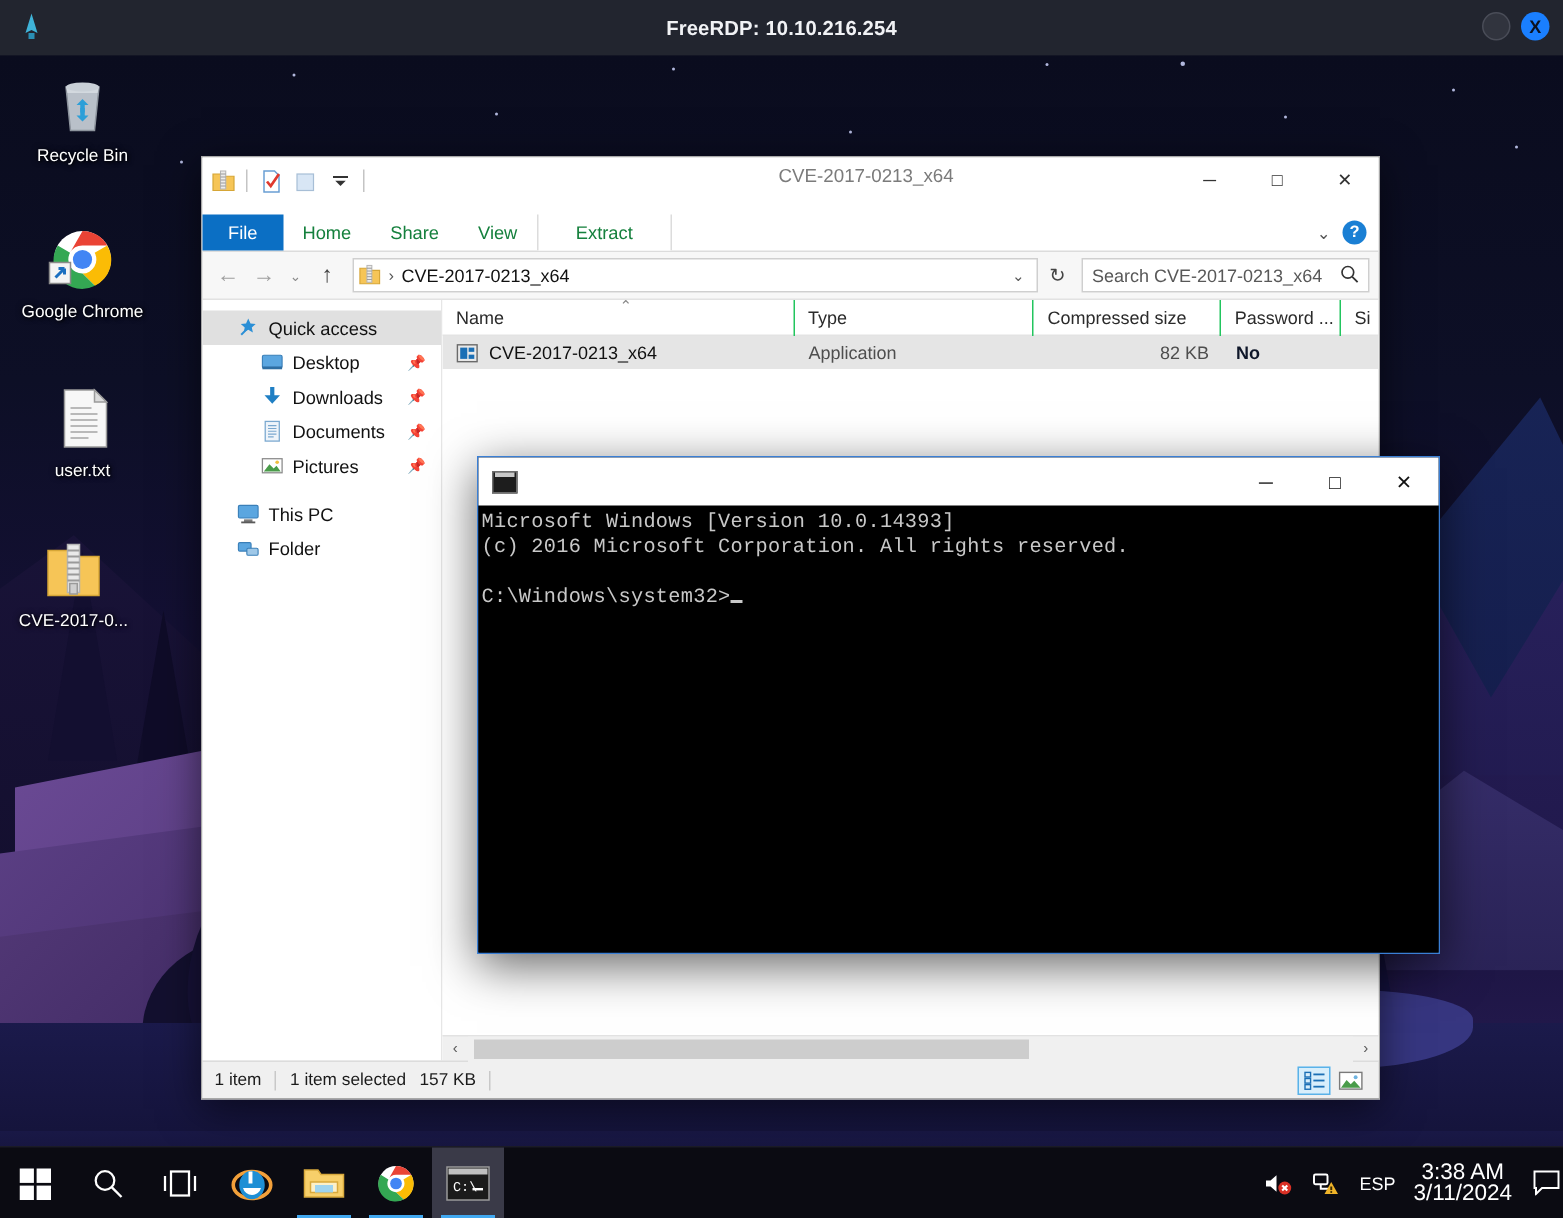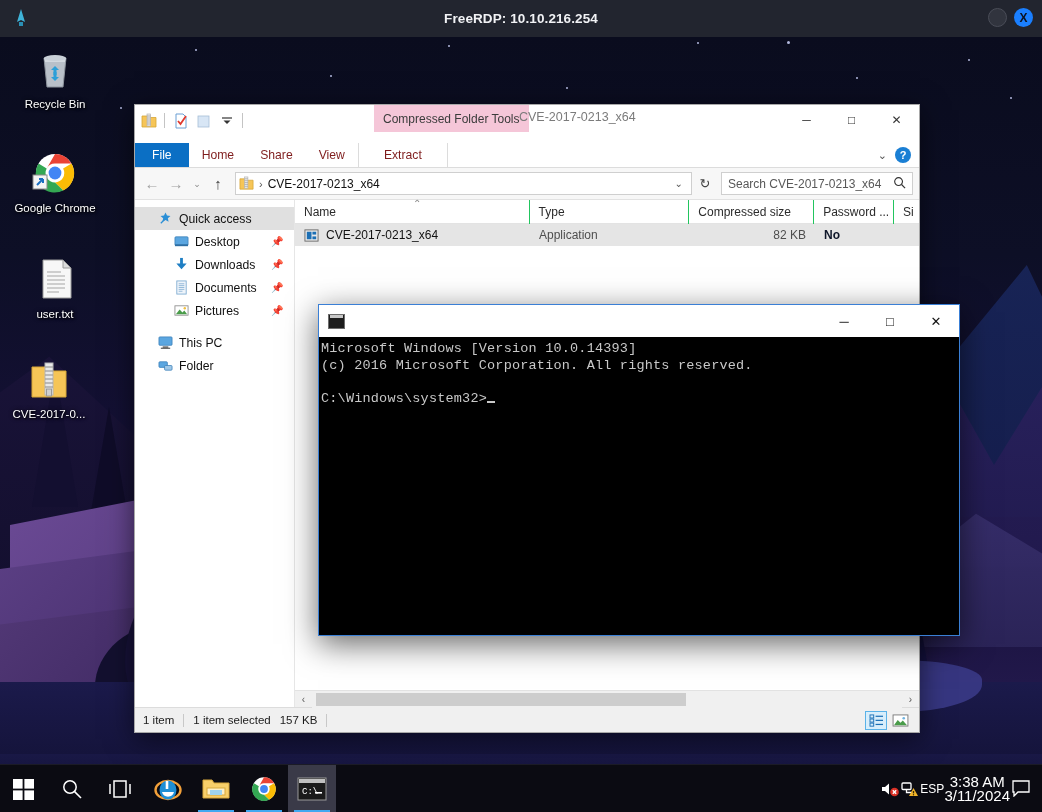--- a/index.html
+++ b/index.html
@@ -171,21 +171,21 @@
     color: #333;
   }
 
   #explorer-ribbon {
     height: 25px; background: #ffffff; position: relative;
     border-bottom: 1px solid #dcdcdc; flex: 0 0 auto;
     display: flex; align-items: stretch;
   }
   .rib-tab {
     padding: 0 13px; display: flex; align-items: center;
-    font-size: 12.2px; color: #7f1d1d;
+    font-size: 12.2px; color: #15803d;
   }
   #rib-file { background: #0b6fc4; color: #fff; font-size: 12.2px; padding: 0 17px; }
   #rib-extract {
     border-left: 1px solid #dcdcdc; border-right: 1px solid #dcdcdc;
     background: #fff; padding: 0 25px;
   }
   #ribbon-right { margin-left: auto; display: flex; align-items: center; gap: 8px; padding-right: 8px; }
   #ribbon-collapse { color: #555; font-size: 11px; }
   #ribbon-help {
     width: 16px; height: 16px; border-radius: 50%;
@@ -313,22 +313,22 @@
   }
   #tb-start { width: 48px; }
   .tb-app { width: 48px; height: 48px; display:flex; align-items:center; justify-content:center; position: relative; }
   .tb-app .underline {
     position: absolute; bottom: 0; left: 6px; right: 6px; height: 3px; background: #41a8f0;
   }
   .tb-app.active { background: #2a2a36; }
   #tb-cmd.active { background: #3a3a48; }
 
   #systray {
-    margin-left: auto; display: flex; align-items: center; 
-    padding-right: 10px; color: #fff; font-size: 11.5px;
+    margin-left: auto; display: flex; align-items: center; gap: 12px;
+    color: #fff; font-size: 11.5px;
   }
   #tray-lang { font-size: 12px; }
   #clock { text-align: center; line-height: 14px; font-size: 15px; }
   #tray-action { width: 22px; display: flex; align-items: center; justify-content: center; }
   .tray-ico { width: 20px; height: 20px; position: relative; display:flex; align-items:center; justify-content:center; }
 </style>
 </head>
 <body>
 
 <div id="rdp-window">
@@ -491,21 +491,20 @@
           </span>
           <span class="qat-btn">
             <svg width="12" height="12" viewBox="0 0 12 12">
               <path d="M1 3 h10" stroke="#333" stroke-width="1.2"></path>
               <path d="M2.5 5.5 L6 9 L9.5 5.5" fill="#333"></path>
             </svg>
           </span>
           <span class="qat-sep"></span>
         </div>
 
-        <div id="ctx-tab-header">Compressed Folder Tools</div>
         <div id="explorer-window-title">CVE-2017-0213_x64</div>
 
         <div id="explorer-winbtns">
           <span class="exp-winbtn">─</span>
           <span class="exp-winbtn">□</span>
           <span class="exp-winbtn" id="exp-close">✕</span>
         </div>
       </div>
 
       <div id="explorer-ribbon">

